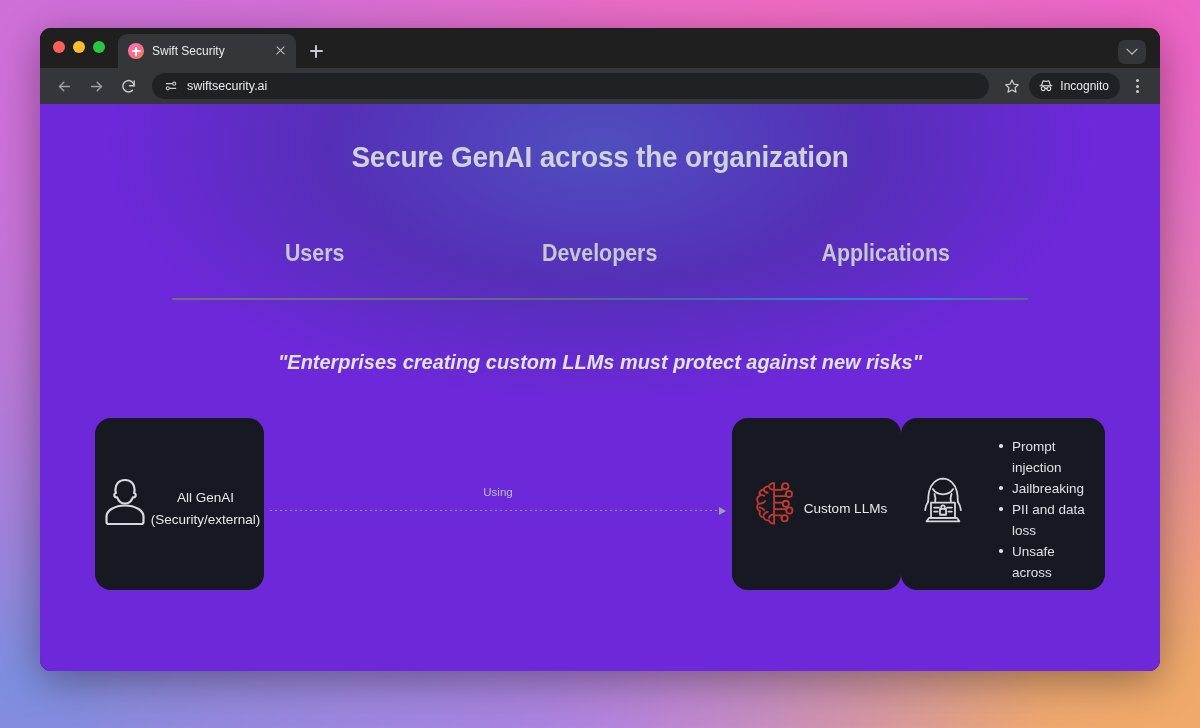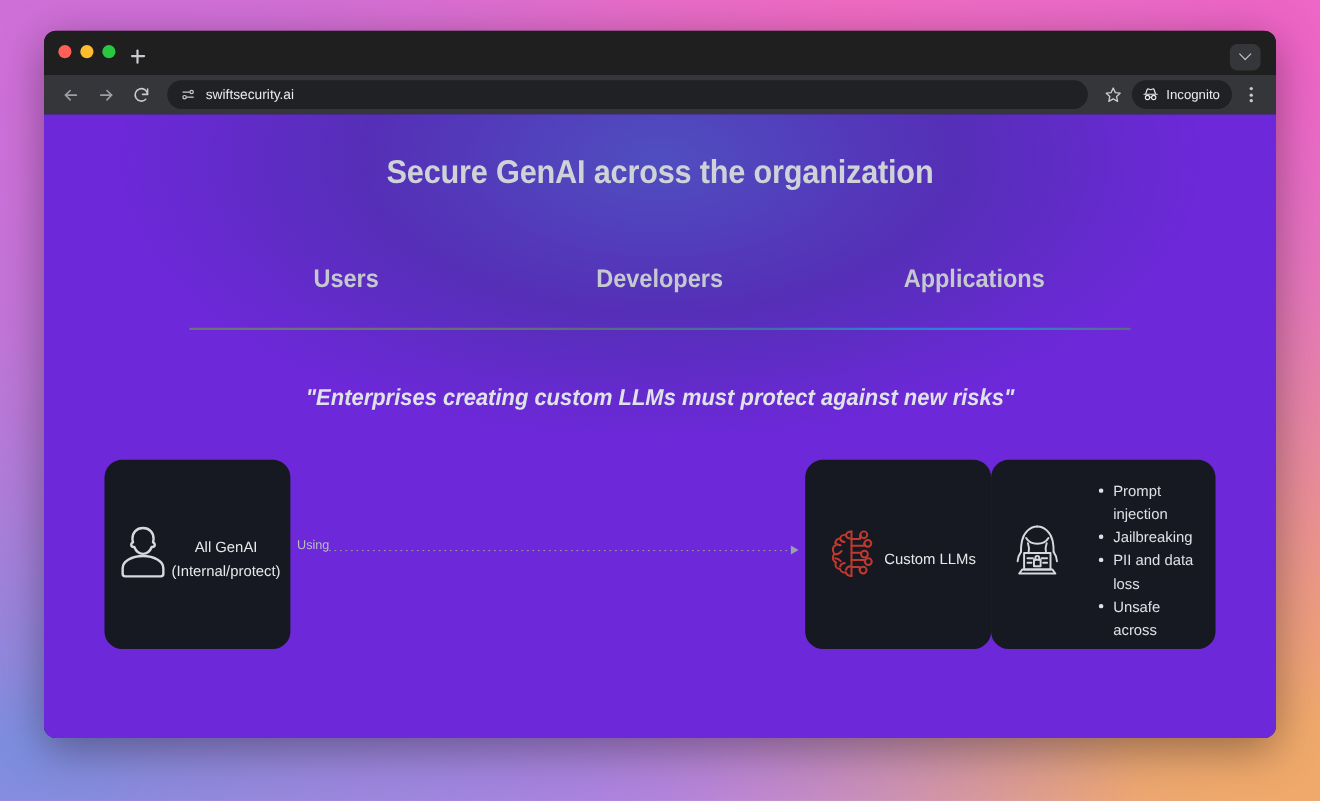--- a/index.html
+++ b/index.html
@@ -289,21 +289,21 @@
     position: absolute;
     left: 0; top: 8px;
     width: 3.5px; height: 3.5px;
     border-radius: 50%;
     background: #dde0e5;
   }
 
   .connector {
     flex: 1;
     display: flex;
-    flex-direction: row;
+    flex-direction: column;
     align-items: center;
     justify-content: center;
     padding: 0 6px;
     position: relative;
     top: -4px;
   }
   .connector .lbl {
     color: #b9bec6;
     font-size: 11.5px;
     margin-bottom: 9px;
@@ -334,20 +334,25 @@
 
 <div class="browser">
 
   <div class="tabstrip">
     <div class="traffic">
       <span class="dot red"></span>
       <span class="dot yellow"></span>
       <span class="dot green"></span>
     </div>
 
+    <div class="tab">
+      <span class="favicon"></span>
+      <span class="tab-title">Swift Security</span>
+      <span class="tab-close"></span>
+    </div>
 
     <div class="newtab"></div>
 
     <div class="tab-search">
       <span class="chev-down"></span>
     </div>
   </div>
 
   <div class="toolbar">
     <div class="navbtn">
@@ -421,21 +426,21 @@
 
         <div class="card">
           <div class="icon">
             <svg width="52" height="56" viewBox="0 0 52 56" fill="none" stroke="#d6d9de" stroke-width="2.2" stroke-linecap="round" stroke-linejoin="round">
               <path d="M26 4c-6 0-9.6 4.2-9.6 9.6 0 1.2.2 2.4.5 3.4-1 .3-1.6 1.1-1.6 2 0 1.3 1 2.3 2.3 2.3h.5c1.4 3.6 4.6 6.2 7.9 6.2s6.5-2.6 7.9-6.2h.5c1.3 0 2.3-1 2.3-2.3 0-.9-.6-1.7-1.6-2 .3-1 .5-2.2.5-3.4C35.6 8.2 32 4 26 4z"></path>
               <path d="M26 29.5c-10.2 0-18.5 4.9-18.5 11v5.2c0 1.3 1 2.3 2.3 2.3h32.4c1.3 0 2.3-1 2.3-2.3v-5.2c0-6.1-8.3-11-18.5-11z"></path>
             </svg>
           </div>
           <div class="cap">
             <div>All GenAI</div>
-            <div>(Internal/protect)</div>
+            <div>(Security/external)</div>
           </div>
         </div>
 
         <div class="connector">
           <div class="lbl">Using</div>
           <div class="line">
             <span class="dots"></span>
             <span class="head"></span>
           </div>
         </div>

